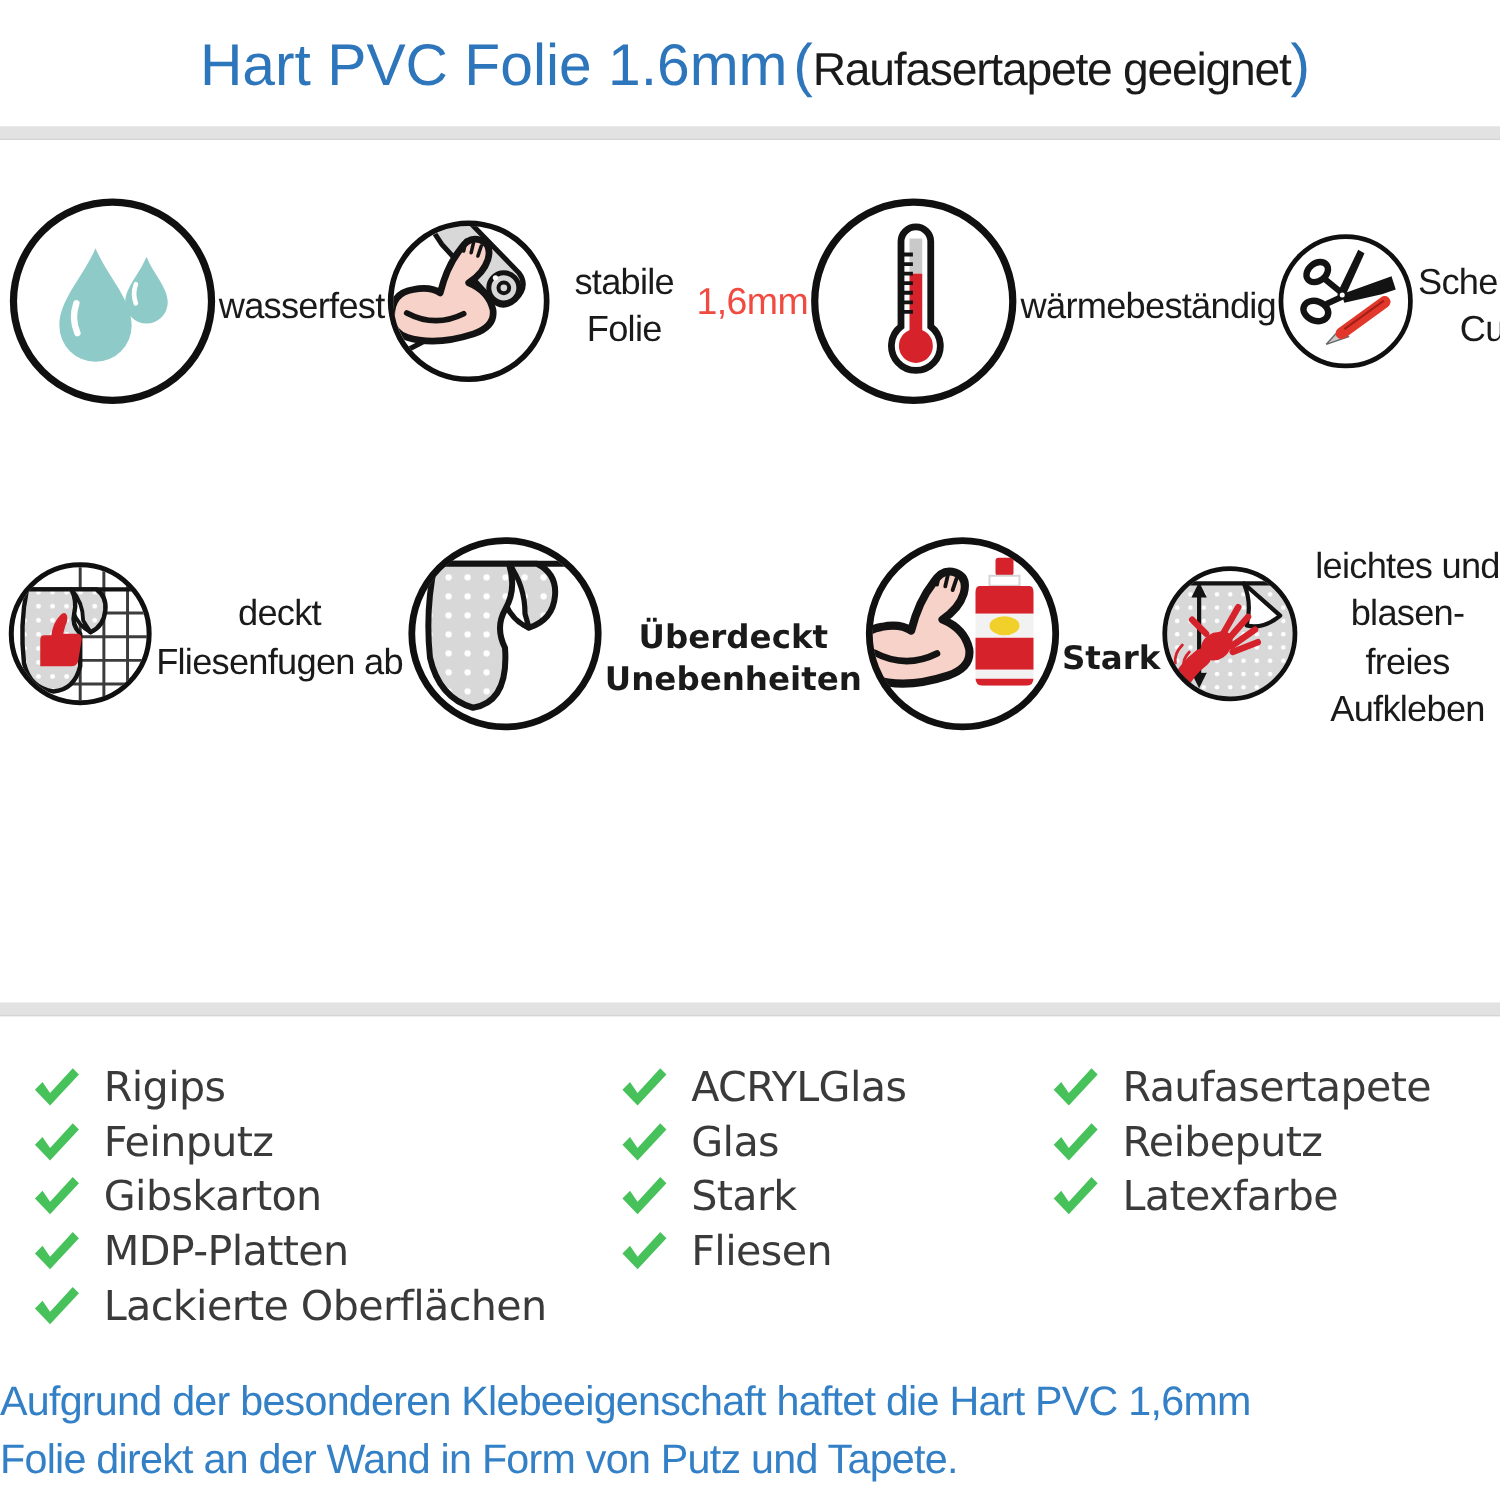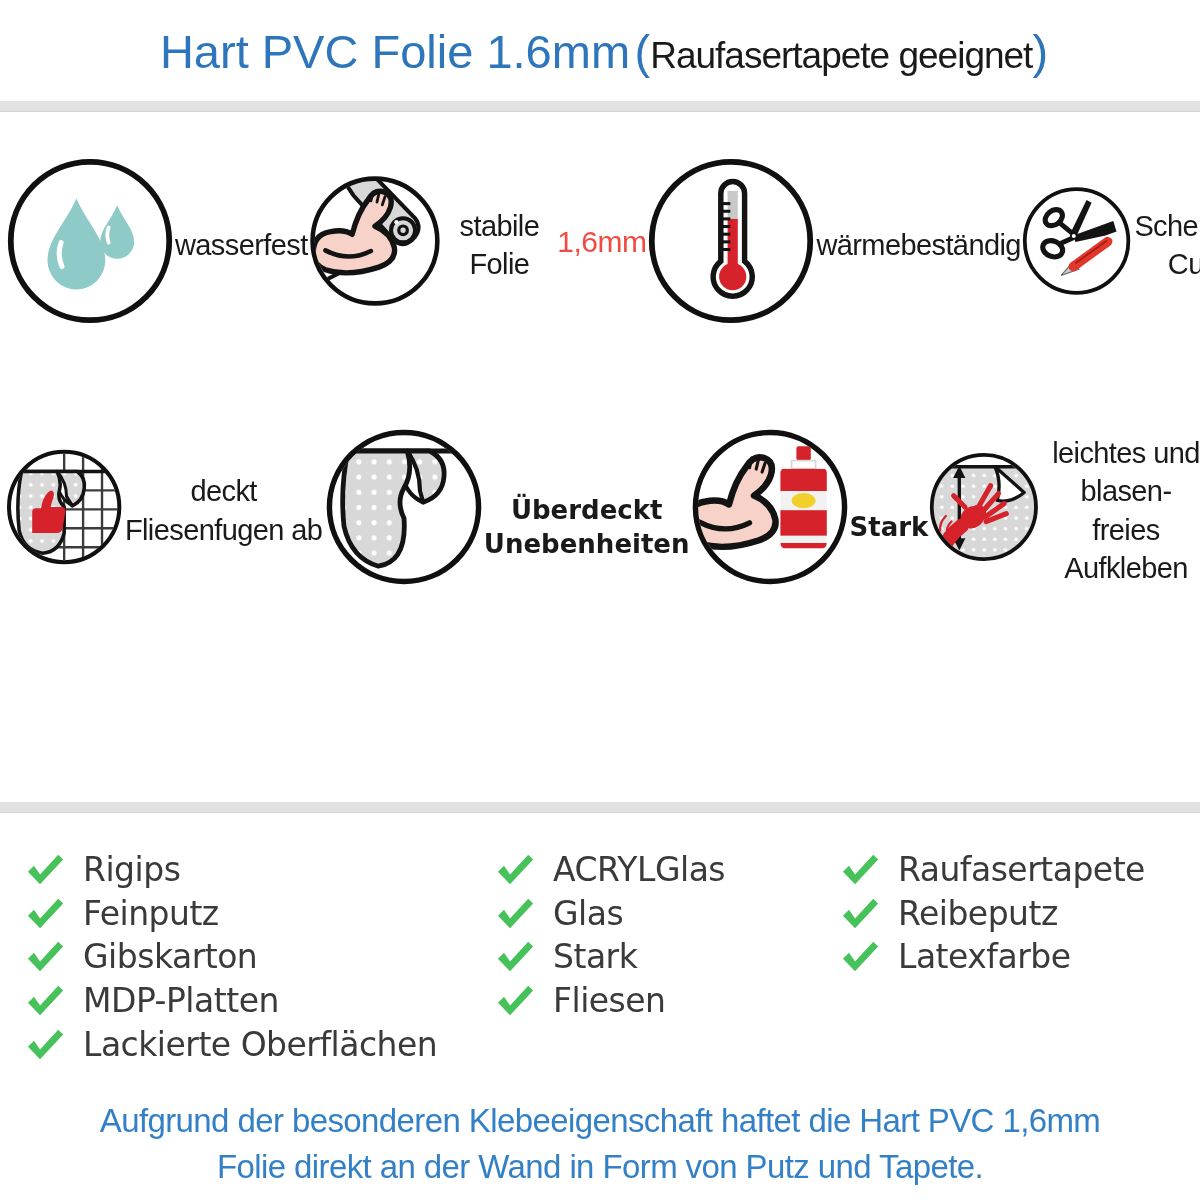--- a/index.html
+++ b/index.html
@@ -36,21 +36,21 @@
   .check-col{position:absolute;top:0;display:flex;flex-direction:column;}
   .col1{left:25px;}
   .col2{left:495px;}
   .col3{left:840px;}
   .check-item{display:flex;align-items:center;height:43.6px;}
   .check-item svg{width:40px;height:33px;flex:0 0 auto;}
   .check-item .c-label{margin-left:18px;font-family:"DejaVu Sans",sans-serif;font-size:33px;
                        color:#3a3a3a;white-space:nowrap;letter-spacing:-0.5px;}
 
   
-  .footer{position:absolute;top:1098px;left:0;width:1200px;text-align:center;
+  .footer{position:absolute;top:1098px;left:0;width:1200px;text-align:left;
           font-size:33px;line-height:1.4;color:#3480c6;letter-spacing:-0.6px;}
 </style>
 </head>
 <body>
 
 <div class="page">
 
   <div class="title">
     <span class="t-main">Hart PVC Folie 1.6mm</span>
     <span class="t-paren">(</span><span class="t-note">Raufasertapete geeignet</span><span class="t-paren">)</span>

